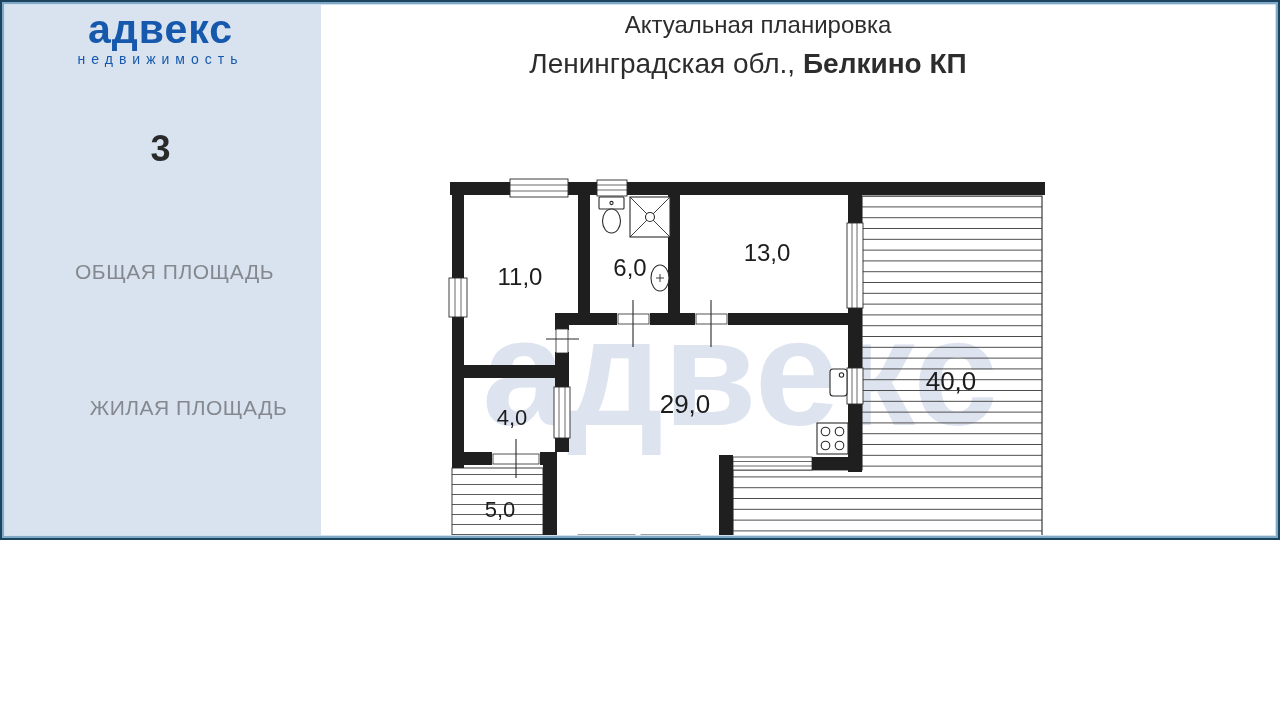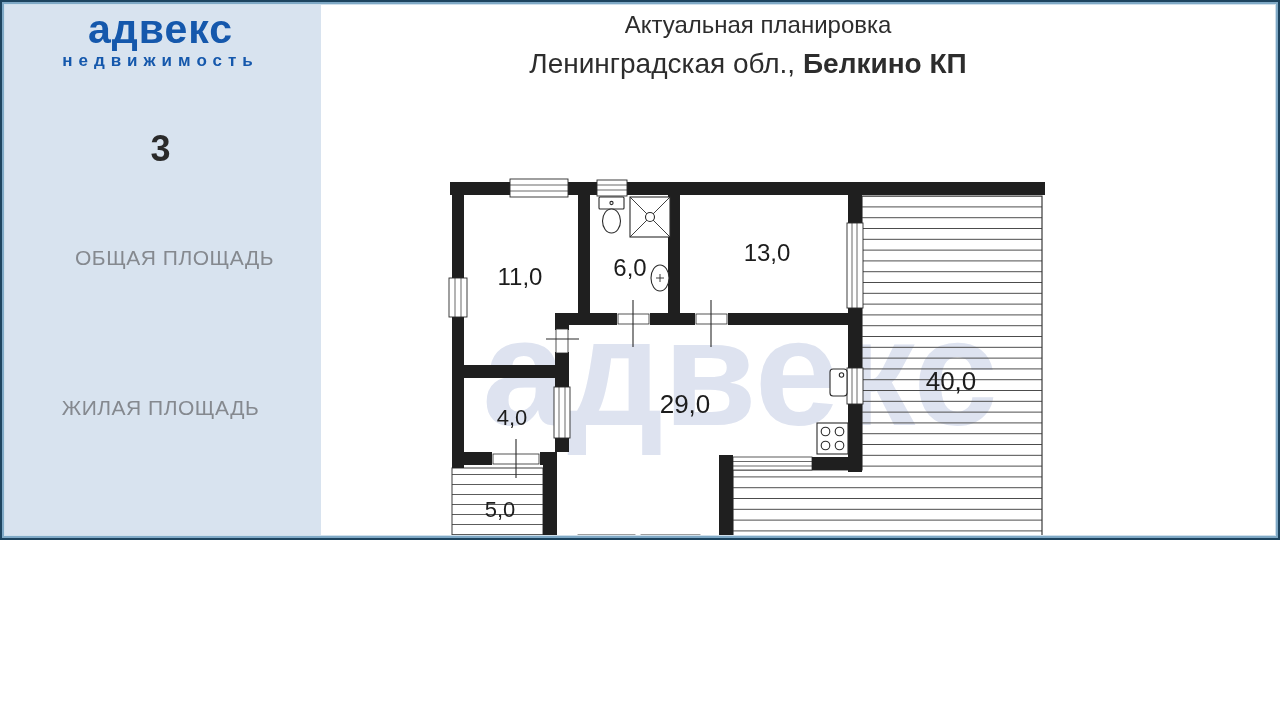--- a/index.html
+++ b/index.html
@@ -17,25 +17,25 @@
   .sidebar {
     position:absolute; left:0; top:0; width:321px; height:706px;
     background:#d8e3ef; z-index:3; text-align:center;
   }
   .logo { position:absolute; top:9px; left:0; width:100%; }
   .logo-main {
     font-size:41px; font-weight:800; color:#1558ac;
     letter-spacing:1px; line-height:1.0;
   }
   .logo-sub {
-    font-size:17px; font-weight:700; color:#1558ac;
+    font-size:14px; font-weight:400; color:#1558ac;
     letter-spacing:6px; margin-top:1px;
   }
   .stat { position:absolute; left:0; width:100%; }
-  .stat-1 { top:124px; } .stat-2 { top:246px;padding-left:28px; } .stat-3 { top:396px; }
+  .stat-1 { top:124px; } .stat-2 { top:260px;padding-left:28px; } .stat-3 { top:396px;margin-left:28px; }
   .stat-label {
     font-size:21px; color:#85898f; letter-spacing:0.5px; font-weight:400;
   }
   .stat-value {
     font-size:34px; font-weight:700; color:#2a2a2a; margin-top:4px;
   }
   .stat-1 .stat-value { font-size:36px; }
   
   .main {
     position:absolute; left:322px; top:0; width:852px; height:706px;

